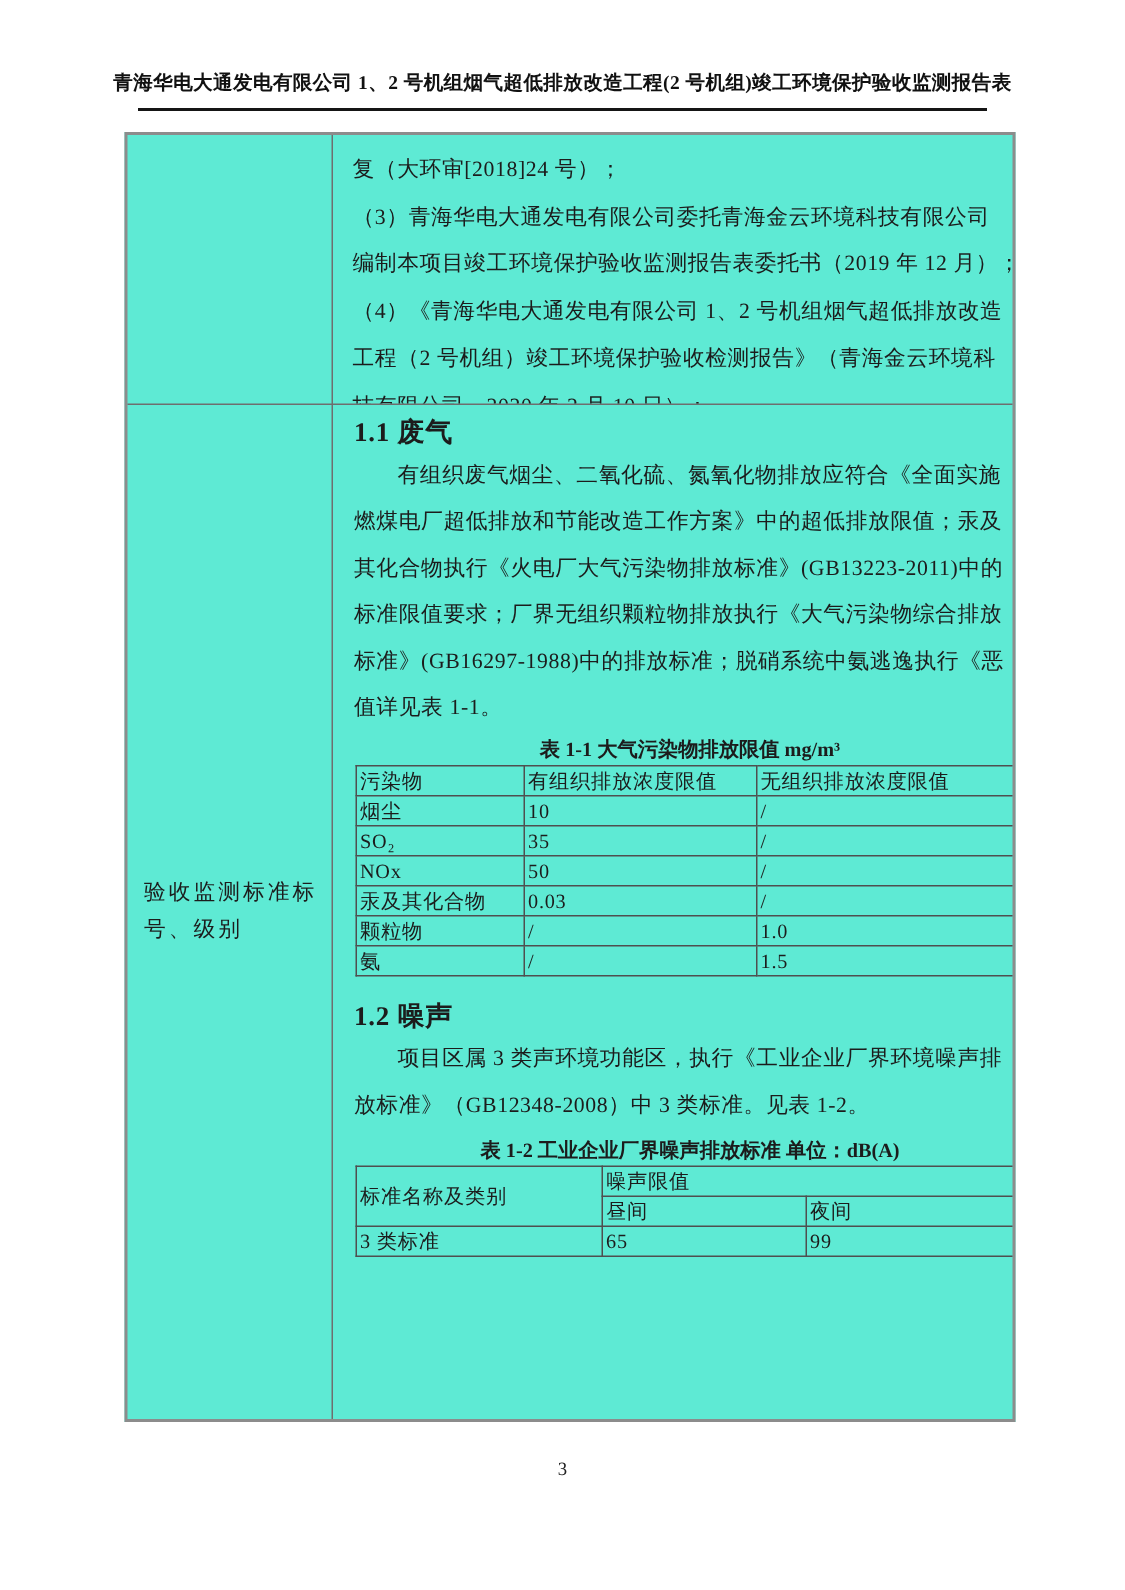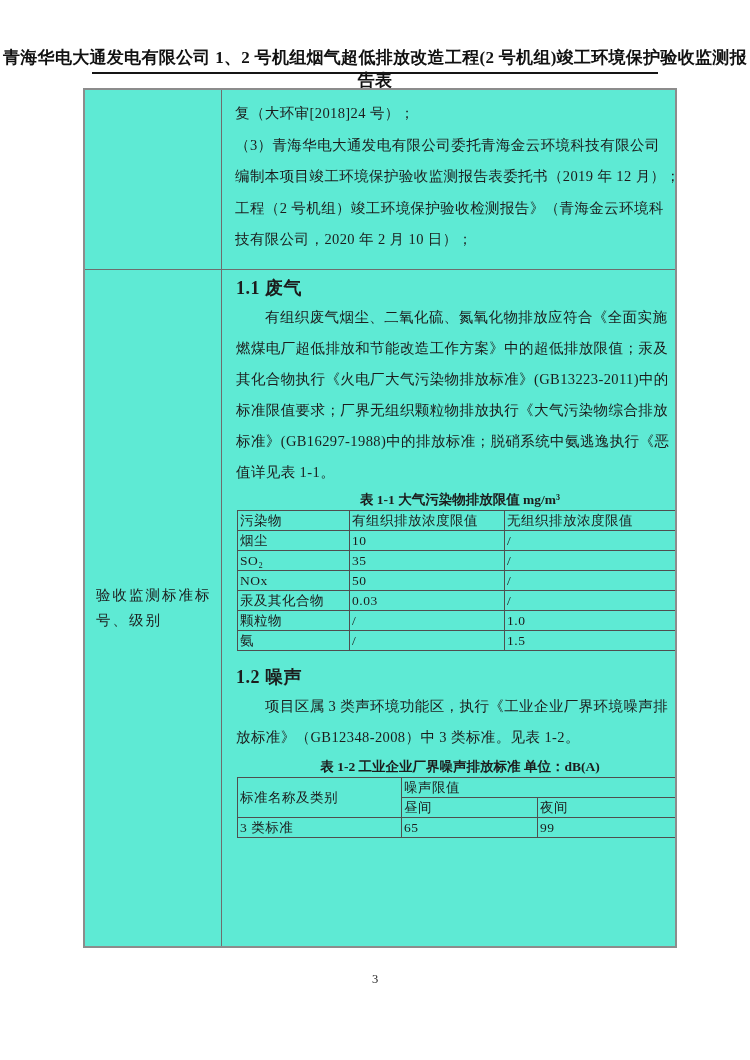--- a/index.html
+++ b/index.html
@@ -3,21 +3,21 @@
 <meta charset="utf-8">
 <style>
   html,body { margin:0; padding:0; background:#ffffff; }
   .page {
     position:relative; width:750px; height:1060px; background:#ffffff;
     font-family:"Liberation Serif","DejaVu Serif",serif; color:#1c1c1c;
     overflow:hidden;
   }
   .header-title {
     position:absolute; top:46px; left:0; right:0; text-align:center;
-    font-size:17px; font-weight:bold; letter-spacing:0.3px; color:#111;
+    font-size:13px; font-weight:bold; letter-spacing:0.3px; color:#111;
   }
   .header-rule {
     position:absolute; top:72px; left:92px; width:566px; height:0;
     border-top:2px solid #151515;
   }
   .main-table {
     position:absolute; top:88px; left:83px; width:594px; height:860px;
     box-sizing:border-box; border:2px solid #8c8c8c; background:#5eead4;
     display:grid; grid-template-columns:137px 1fr; grid-template-rows:180px 1fr;
   }
@@ -53,20 +53,21 @@
   <div class="main-table">
 
     <div class="cell col-left row-top"></div>
 
     <div class="cell row-top ref-cell">
       <div>
 
       <div class="line">复（大环审[2018]24 号）；</div>
           <div class="line">（3）青海华电大通发电有限公司委托青海金云环境科技有限公司</div>
           <div class="line">编制本项目竣工环境保护验收监测报告表委托书（2019 年 12 月）；</div>
+          <div class="line">（4）《青海华电大通发电有限公司 1、2 号机组烟气超低排放改造</div>
           <div class="line">工程（2 号机组）竣工环境保护验收检测报告》（青海金云环境科</div>
           <div class="line">技有限公司，2020 年 2 月 10 日）；</div>
         </div>
     </div>
 
     <div class="cell col-left label-cell">
       <div class="label-lines">
         <div>验收监测标准标</div>
         <div>号、级别</div>
       </div>

